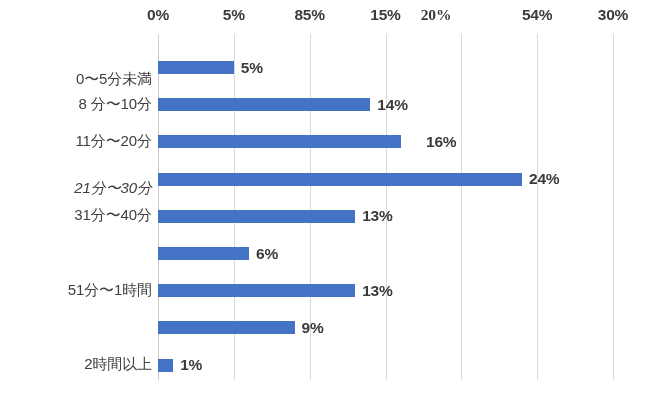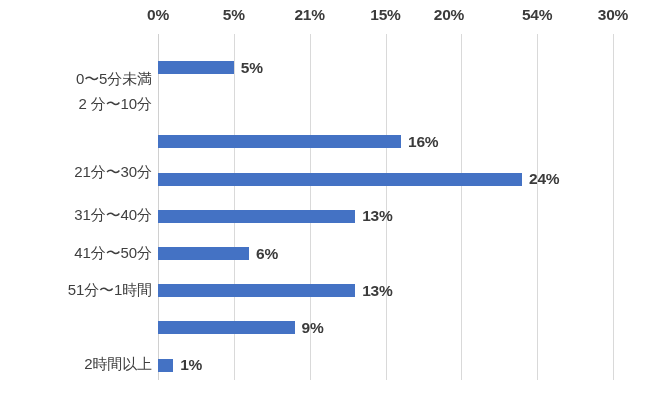--- a/index.html
+++ b/index.html
@@ -107,55 +107,59 @@
   }
 </style>
 </head>
 <body>
 
 <div id="chart-root">
 
   <div class="axis-top">
       <div class="axis-tick-label" style="left: 158px;">0%</div>
       <div class="axis-tick-label" style="left: 233.833px;">5%</div>
-      <div class="axis-tick-label" style="left: 309.667px;">21%</div>
+      <div class="axis-tick-label" style="left: 309.667px;">85%</div>
       <div class="axis-tick-label" style="left: 385.5px;">15%</div>
-      <div class="axis-tick-label" style="left: 449px;">20%</div>
+      <div class="axis-tick-label" style="left: 436px; font-family: Liberation Serif, serif;">20%</div>
       <div class="axis-tick-label" style="left: 537.167px;">54%</div>
       <div class="axis-tick-label" style="left: 613px; text-align: right;">30%</div>
     </div>
 
   <div class="plot-area">
       <div class="gridline axis-zero" style="left: 0px;"></div>
       <div class="gridline" style="left: 75.8333px;"></div>
       <div class="gridline" style="left: 151.667px;"></div>
       <div class="gridline" style="left: 227.5px;"></div>
       <div class="gridline" style="left: 303.333px;"></div>
       <div class="gridline" style="left: 379.167px;"></div>
       <div class="gridline" style="left: 455px;"></div>
     </div>
 
   <div class="cat-labels">
       <div class="cat-label" style="top: 23.5px; margin-top: 12px;">0〜5分未満</div>
-      <div class="cat-label" style="top: 60.7px;">2 分〜10分</div>
-      <div class="cat-label" style="top: 129px;">21分〜30分</div>
+      <div class="cat-label" style="top: 60.7px;">8 分〜10分</div>
+      <div class="cat-label" style="top: 97.9px;">11分〜20分</div>
+      <div class="cat-label" style="top: 145px; font-style: italic;">21分〜30分</div>
       <div class="cat-label" style="top: 172.3px; margin-left: 11px;">31分〜40分</div>
-      <div class="cat-label" style="top: 209.5px;">41分〜50分</div>
       <div class="cat-label" style="top: 246.7px; margin-left: 45px;">51分〜1時間</div>
       <div class="cat-label" style="top: 321.1px;">2時間以上</div>
     </div>
 
   <div class="bars-layer">
       <div class="bar-row" style="top: 27px; width: 492px;">
         <div class="bar" style="width: 75.8333px; background: rgb(68, 114, 196);"></div>
         <div class="bar-value" style="left: 82.8333px;">5%</div>
       </div>
+      <div class="bar-row" style="top: 64.2px; width: 492px;">
+        <div class="bar" style="width: 212.333px; background: rgb(68, 114, 196);"></div>
+        <div class="bar-value" style="left: 219.333px;">14%</div>
+      </div>
       <div class="bar-row" style="top: 101.4px; width: 492px;">
         <div class="bar" style="width: 242.667px; background: rgb(68, 114, 196);"></div>
-        <div class="bar-value" style="left: 250px;">16%</div>
+        <div class="bar-value" style="left: 268px;">16%</div>
       </div>
       <div class="bar-row" style="top: 138.6px; width: 492px;">
         <div class="bar" style="width: 364px; background: rgb(68, 114, 196);"></div>
         <div class="bar-value" style="left: 371px;">24%</div>
       </div>
       <div class="bar-row" style="top: 175.8px; width: 492px;">
         <div class="bar" style="width: 197.167px; background: rgb(68, 114, 196);"></div>
         <div class="bar-value" style="left: 204.167px;">13%</div>
       </div>
       <div class="bar-row" style="top: 213px; width: 492px;">

